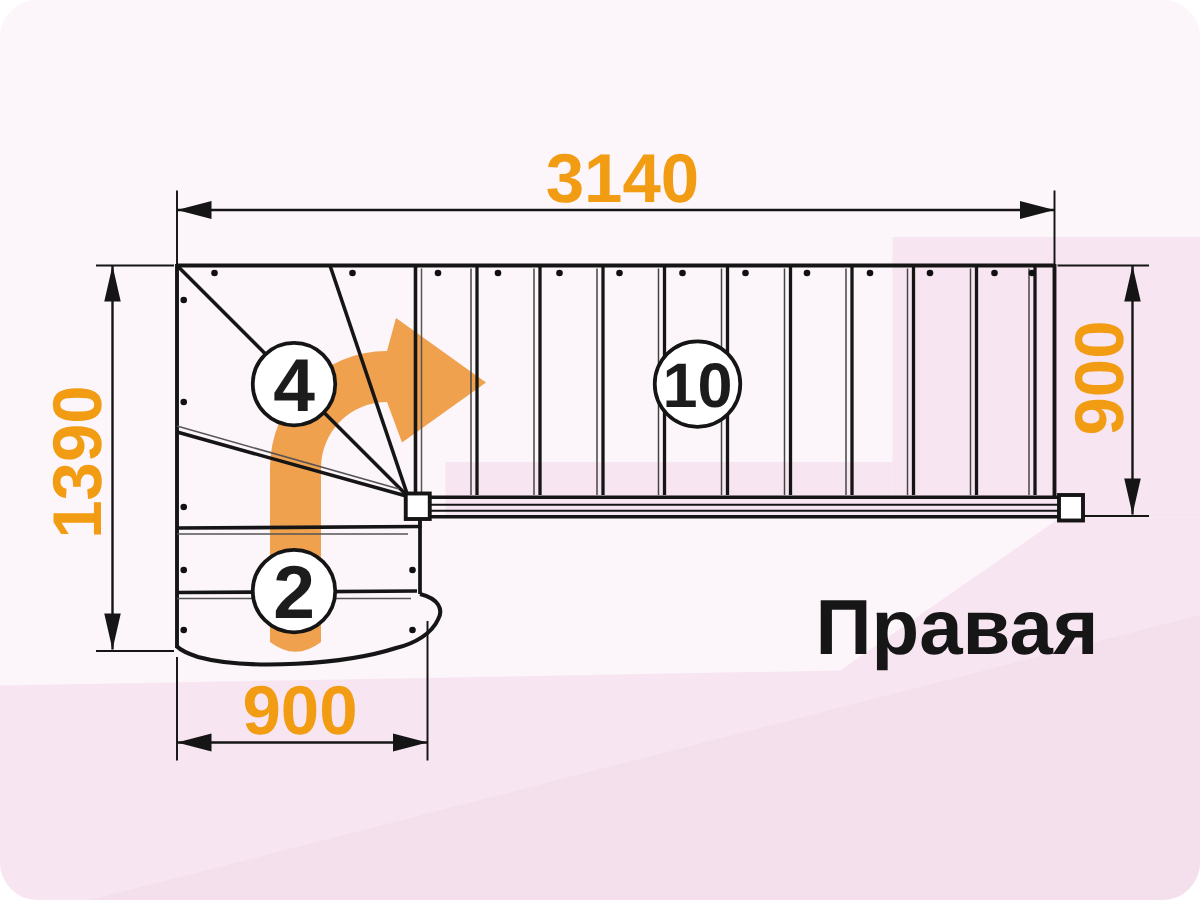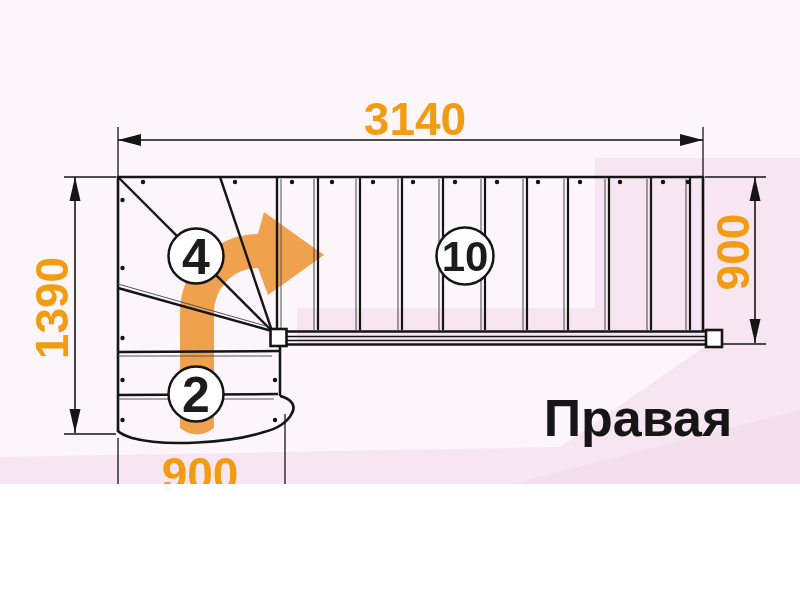--- a/index.html
+++ b/index.html
@@ -1,16 +1,16 @@
 <!DOCTYPE html>
 <html><head>
 <meta charset="utf-8">
 <style>
   html,body{margin:0;padding:0;background:#fff;}
-  .stage{position:relative;width:800px;height:484px;overflow:hidden;background:#FCF5FA;}
+  .stage{position:relative;width:800px;height:600px;overflow:hidden;background:#FCF5FA;border-radius:25px;}
   svg{display:block;}
   .dimtxt{font-family:"Liberation Sans",sans-serif;font-weight:bold;font-size:46px;fill:#F29C13;}
   .titletxt{font-family:"Liberation Sans",sans-serif;font-weight:bold;font-size:52px;fill:#161616;}
   .badgetxt{font-family:"Liberation Sans",sans-serif;font-weight:bold;font-size:50px;fill:#1c1c1c;}
   .badgetxt-sm{font-family:"Liberation Sans",sans-serif;font-weight:bold;font-size:42px;fill:#1c1c1c;}
 </style>
 </head>
 <body>
 
 <div class="stage">

